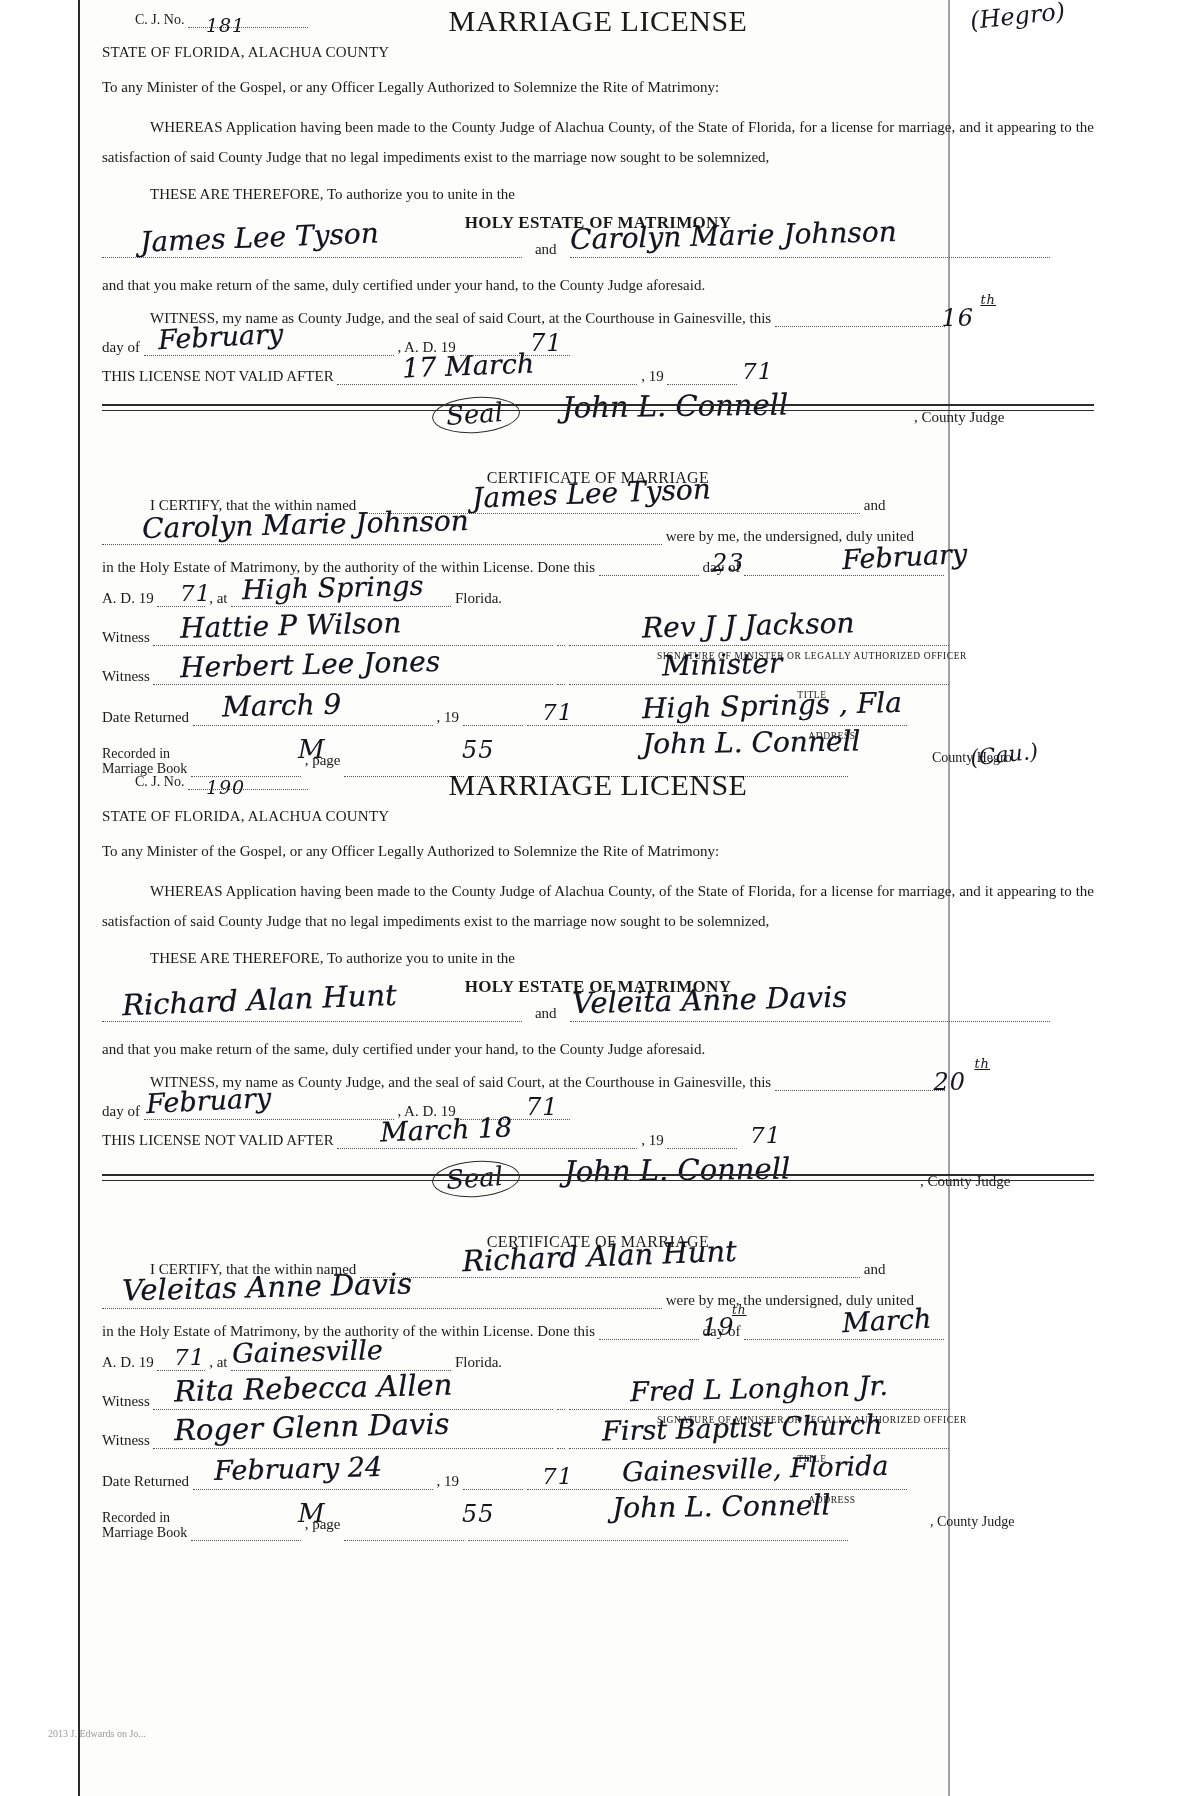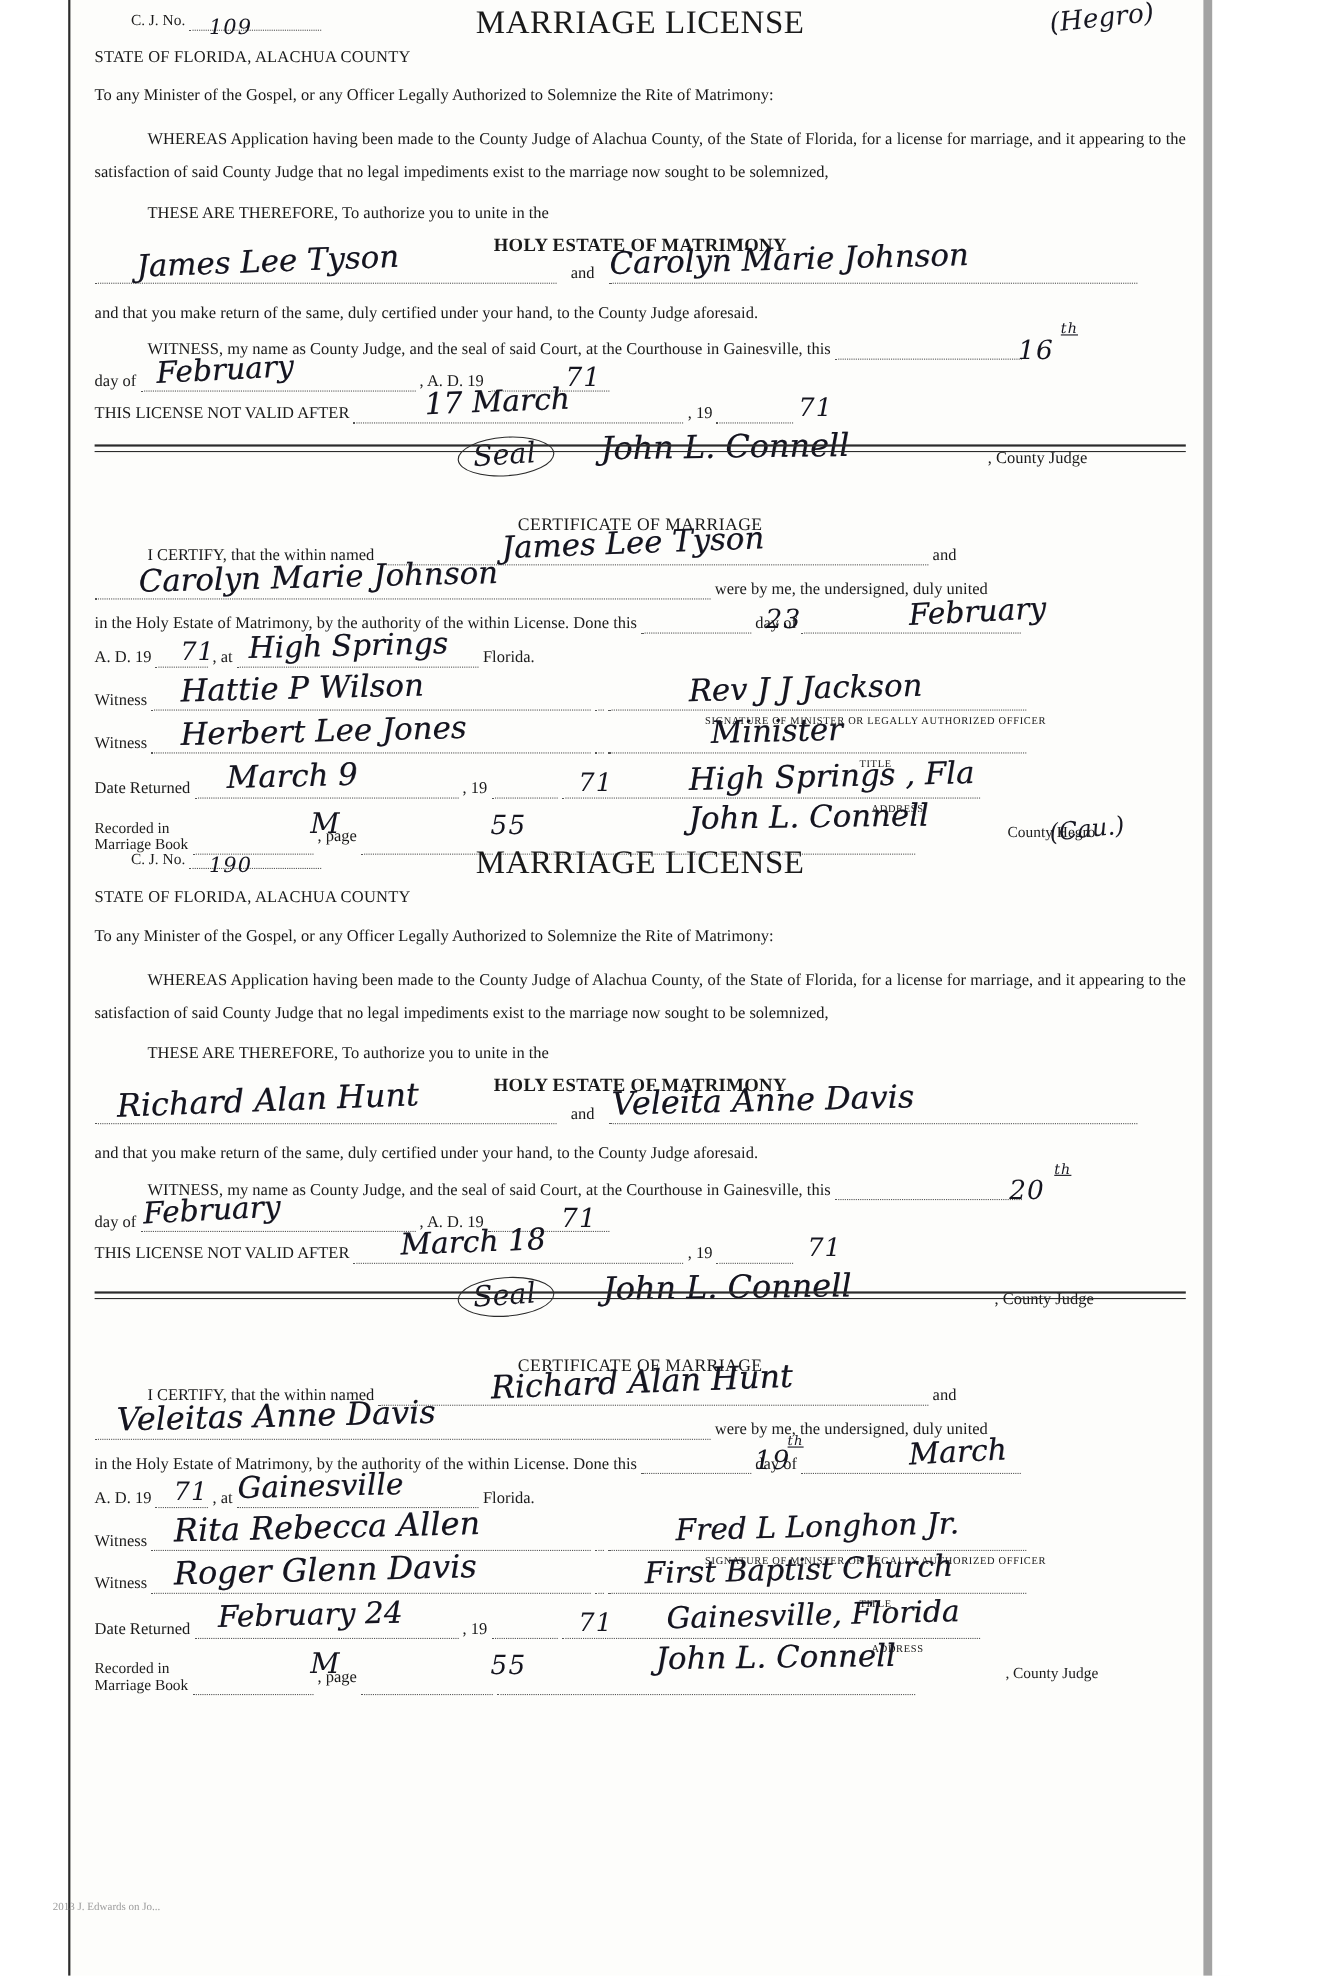--- a/index.html
+++ b/index.html
@@ -5,24 +5,24 @@
   html,body{margin:0;padding:0;}
   body{
     width:1200px;height:1796px;
     background:#ffffff;
     font-family:"Liberation Serif", serif;
     color:#1a1a1a;
     overflow:hidden;
   }
   .page{
     position:absolute;
-    left:62px;top:0;width:1040px;height:1796px;
+    left:78px;top:0;width:872px;height:1796px;
     background:#fdfdfb;
     border-left:2px solid #2b2b2b;
-    border-right:8px solid #a3a3a3;
+    border-right:2px solid #a3a3a3;
     box-sizing:border-box;
   }
   .outer-left{position:absolute;left:0;top:0;width:78px;height:1796px;background:#ffffff;}
   .outer-right{position:absolute;left:1118px;top:0;width:82px;height:1796px;background:#ffffff;}
 
   .license{position:absolute;left:0;width:1036px;box-sizing:border-box;padding:0 22px;}
   #lic1{top:0;height:760px;}
   #lic2{top:760px;height:1036px;}
 
   .title{
@@ -90,21 +90,21 @@
 <div class="outer-left"></div>
 <div class="outer-right"></div>
 
 <div class="page">
 
   <div class="license" id="lic1">
 
     <div class="cjno">
       <span>C. J. No.</span>
       <span class="dotline" style="width:120px;position:relative;">
-        <span class="hw-ink" style="position:absolute;left:18px;top:-13px;font-size:19px;">109</span>
+        <span class="hw-ink" style="position:absolute;left:18px;top:-13px;font-size:19px;">181</span>
       </span>
     </div>
 
     <div class="title">MARRIAGE LICENSE</div>
     <div class="subtitle">STATE OF FLORIDA, ALACHUA COUNTY</div>
 
     <div class="margin-note" style="left:890px;top:2px;font-size:24px;">(Hegro)</div>
 
     <div class="para" style="margin-top:18px;">To any Minister of the Gospel, or any Officer Legally Authorized to Solemnize the Rite of Matrimony:</div>
 

